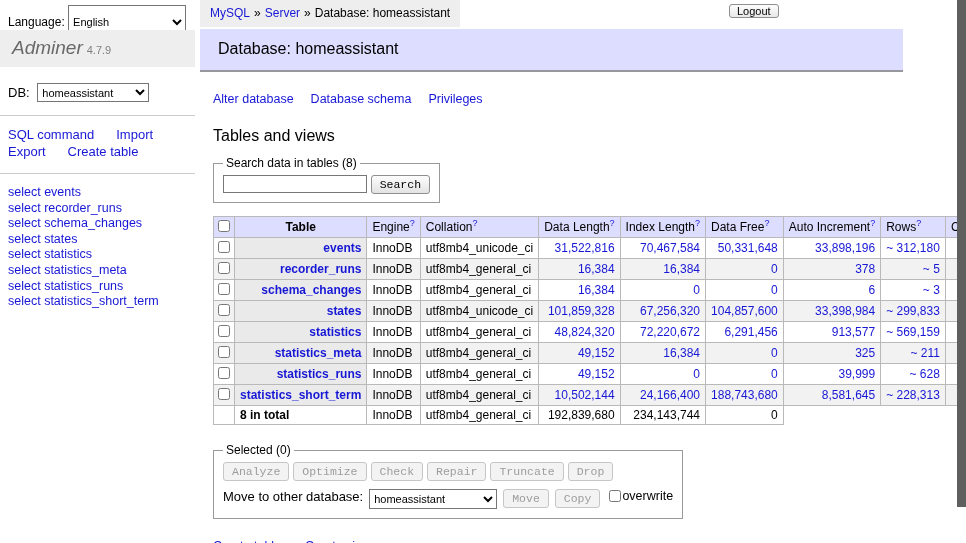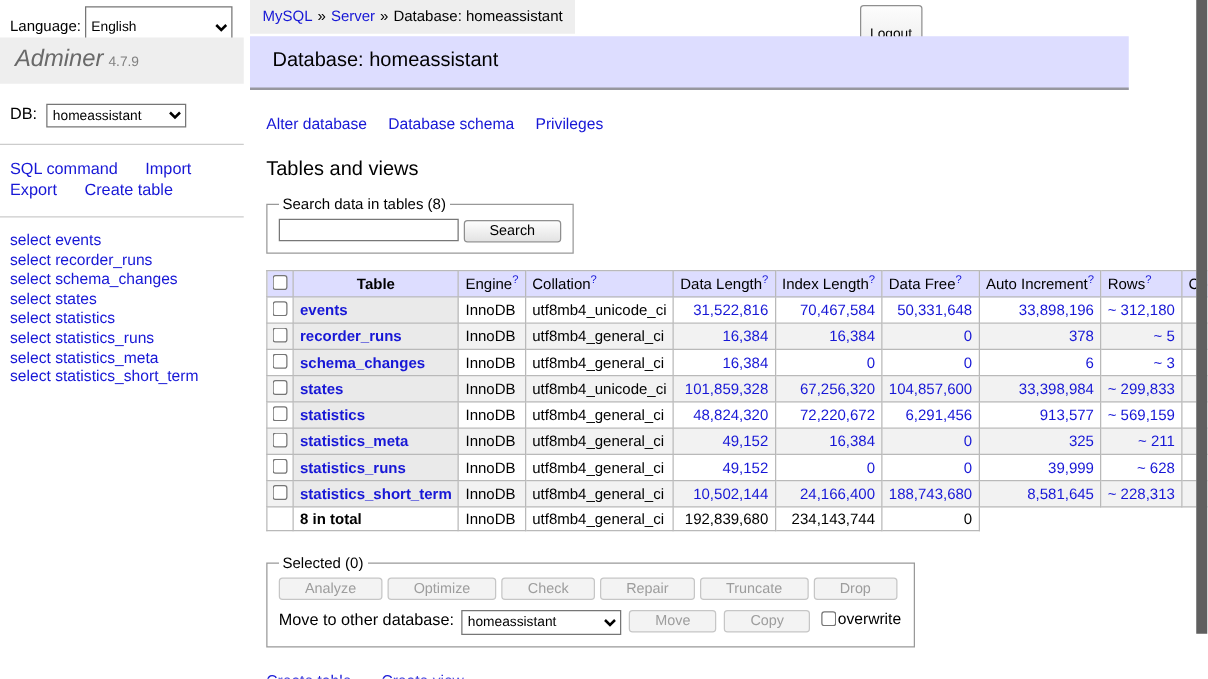--- a/index.html
+++ b/index.html
@@ -27,53 +27,53 @@
   .sb-links .row { margin-bottom:2px; }
   .sb-links a { margin-right:22px; }
   .tables-list { padding:11px 8px; font-size:12.5px; }
   .tables-list a { display:block; line-height:15.6px; }
 
   
   .content { position:absolute; left:200px; top:0; width:757px; }
   .breadcrumb { display:inline-block; background:var(--graybar,#eee); padding:6px 10px 7px; font-size:12px; }
   .breadcrumb .sep { color:#000; margin:0 4px; }
   .logout-btn {
-    position:absolute; left:688px; top:4px; font-size:11px;
-    padding:16px 7px; border:1px solid #8f8f8f; border-radius:3px;
+    position:absolute; left:729px; top:4px; font-size:11px;
+    padding:0 7px; border:1px solid #8f8f8f; border-radius:3px;
     background:linear-gradient(#fdfdfd,#e8e8e8); cursor:pointer;
     font-family:inherit;
   }
   h2.page-title {
     margin:2px 0 0; width:703px; background:var(--accent,#ddf);
     border-bottom:2px solid #97979f; padding:11px 18px 12px;
     font-size:16px; font-weight:400;
   }
   .inner { padding:0 0 0 13px; }
   .db-links { margin:20px 0 0; font-size:12.5px; }
   .db-links a { margin-right:17px; }
   h3.section { font-size:16px; font-weight:400; margin:21px 0 11px; }
 
   fieldset { border:1px solid #999; padding:5px 9px 8px; margin:0; width:-moz-fit-content; width:fit-content; }
   legend { font-size:12px; padding:0 3px; }
   .search-fieldset input[type=text] { width:144px; height:18px; border:1px solid #777; font-size:12px; padding:1px 3px; }
   button.std {
-    font-size:11.5px; padding:2px 20px; border:1px solid #8f8f8f; border-radius:3px;
-    background:linear-gradient(#fdfdfd,#e3e3e3); cursor:pointer; font-family:Liberation Sans, sans-serif;
+    font-size:11.5px; padding:2px 8px; border:1px solid #8f8f8f; border-radius:3px;
+    background:linear-gradient(#fdfdfd,#e3e3e3); cursor:pointer; font-family:Liberation Mono, monospace;
   }
   button.std:disabled { color:#9d9d9d; border-color:#c6c6c6; background:#f3f3f3; cursor:default; }
 
   
   table.tables { border-collapse:collapse; margin-top:13px; font-size:12px; }
   table.tables th, table.tables td {
     border:1px solid #b9b9b9; padding:2px 5px; line-height:14px; white-space:nowrap;
   }
   table.tables thead th { background:var(--accent,#ddf); font-weight:400; text-align:left; }
   table.tables thead th.t-name { font-weight:bold; text-align:center; }
   table.tables thead th.check, table.tables td.check { width:18px; text-align:center; padding:2px 3px; }
-  table.tables tbody th.name { background:#eaeaea; text-align:left; }
+  table.tables tbody th.name { background:#eaeaea; text-align:right; }
   table.tables tbody th.name a { font-weight:bold; }
   table.tables tbody tr:nth-child(even) td { background:var(--stripe,#f2f2f2); }
   table.tables td.num { text-align:right; }
   table.tables td.num a { color:var(--link,#0000dd); }
   table.tables tr.total td { background:#fff !important; }
   table.tables tr.total td.lbl { font-weight:bold; }
   sup.help { font-size:9px; line-height:0; }
   sup.help a { color:var(--link,#0000dd); }
   input[type=checkbox] { width:12px; height:12px; margin:1px; }
 
@@ -123,22 +123,22 @@
     <div class="row"><a>SQL command</a><a>Import</a></div>
     <div class="row"><a>Export</a><a>Create table</a></div>
   </div>
   <hr>
   <div class="tables-list">
       <a>select events</a>
       <a>select recorder_runs</a>
       <a>select schema_changes</a>
       <a>select states</a>
       <a>select statistics</a>
+      <a>select statistics_meta</a>
       <a>select statistics_runs</a>
-      <a>select statistics_meta</a>
       <a>select statistics_short_term</a>
     </div>
 </div>
 
 <div class="content">
   <div class="breadcrumb">
     <a>MySQL</a><span class="sep">»</span><a>Server</a><span class="sep">»</span><span>Database: homeassistant</span>
   </div>
 
   <h2 class="page-title">Database: homeassistant</h2>

